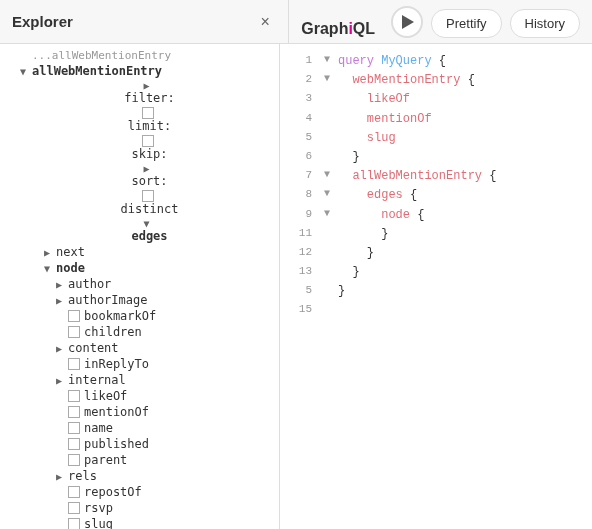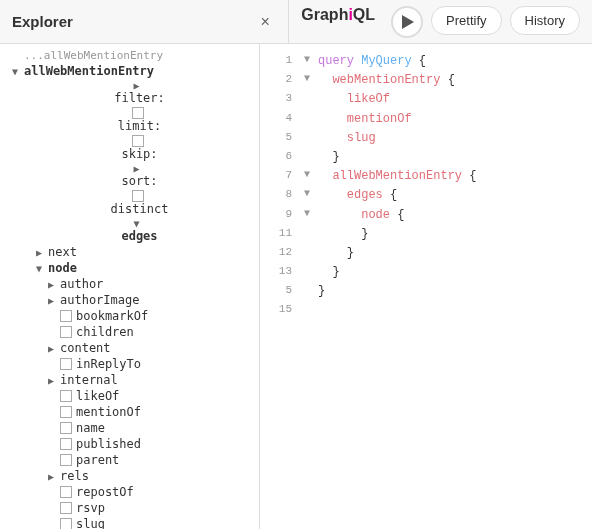--- a/index.html
+++ b/index.html
@@ -3,32 +3,32 @@
   <meta charset="utf-8">
   <style>
     * { box-sizing: border-box; margin: 0; padding: 0; }
     body { font-family: -apple-system, BlinkMacSystemFont, 'Segoe UI', sans-serif; font-size: 13px; background: #fff; display: flex; flex-direction: column; height: 529px; width: 592px; overflow: hidden; }
 
     
     .header { display: flex; align-items: center; height: 44px; border-bottom: 1px solid #ddd; background: #f7f7f7; flex-shrink: 0; }
     .header-left { width: 296px; display: flex; align-items: center; justify-content: space-between; padding: 0 12px; border-right: 1px solid #ddd; height: 100%; }
     .header-title { font-size: 15px; font-weight: 600; color: #333; }
     .close-btn { width: 22px; height: 22px; border-radius: 50%; border: none; background: transparent; cursor: pointer; display: flex; align-items: center; justify-content: center; font-size: 16px; color: #666; }
-    .header-right { display: flex; align-items: flex-start; padding: 0 12px; gap: 8px; flex: 1; }
+    .header-right { display: flex; align-items: flex-end; padding: 0 12px; gap: 8px; flex: 1; }
     .graphiql-title { font-size: 16px; font-weight: 600; color: #333; margin-right: 8px; }
     .graphiql-title span { color: #e10098; }
     .play-btn { width: 32px; height: 32px; border-radius: 50%; background: #fff; border: 2px solid #ddd; cursor: pointer; display: flex; align-items: center; justify-content: center; }
     .play-icon { width: 0; height: 0; border-top: 7px solid transparent; border-bottom: 7px solid transparent; border-left: 12px solid #555; margin-left: 2px; }
     .prettify-btn, .history-btn { padding: 6px 14px; border: 1px solid #ddd; background: #fff; border-radius: 14px; cursor: pointer; font-size: 13px; color: #333; }
 
     
     .main { display: flex; flex: 1; overflow: hidden; }
 
     
-    .explorer { width: 260px; border-right: 1px solid #ddd; overflow-y: auto; background: #fff; padding: 4px 4px; font-size: 12px; font-family: 'Monaco', 'Menlo', monospace; }
+    .explorer { width: 280px; border-right: 1px solid #ddd; overflow-y: auto; background: #fff; padding: 4px 12px; font-size: 12px; font-family: 'Monaco', 'Menlo', monospace; }
     .explorer-item { display: flex; align-items: center; padding: 1px 0; white-space: nowrap; cursor: pointer; }
     .indent-0 { padding-left: 8px; }
     .indent-1 { padding-left: 20px; flex-direction: column; }
     .indent-2 { padding-left: 32px; }
     .indent-3 { padding-left: 44px; }
     .triangle { display: inline-block; width: 12px; font-size: 10px; color: #666; }
     .triangle.open::before { content: '▼'; }
     .triangle.right::before { content: '▶'; }
     .triangle.empty { visibility: hidden; }
     .checkbox { width: 12px; height: 12px; border: 1px solid #aaa; display: inline-block; margin-right: 4px; flex-shrink: 0; background: #fff; }

